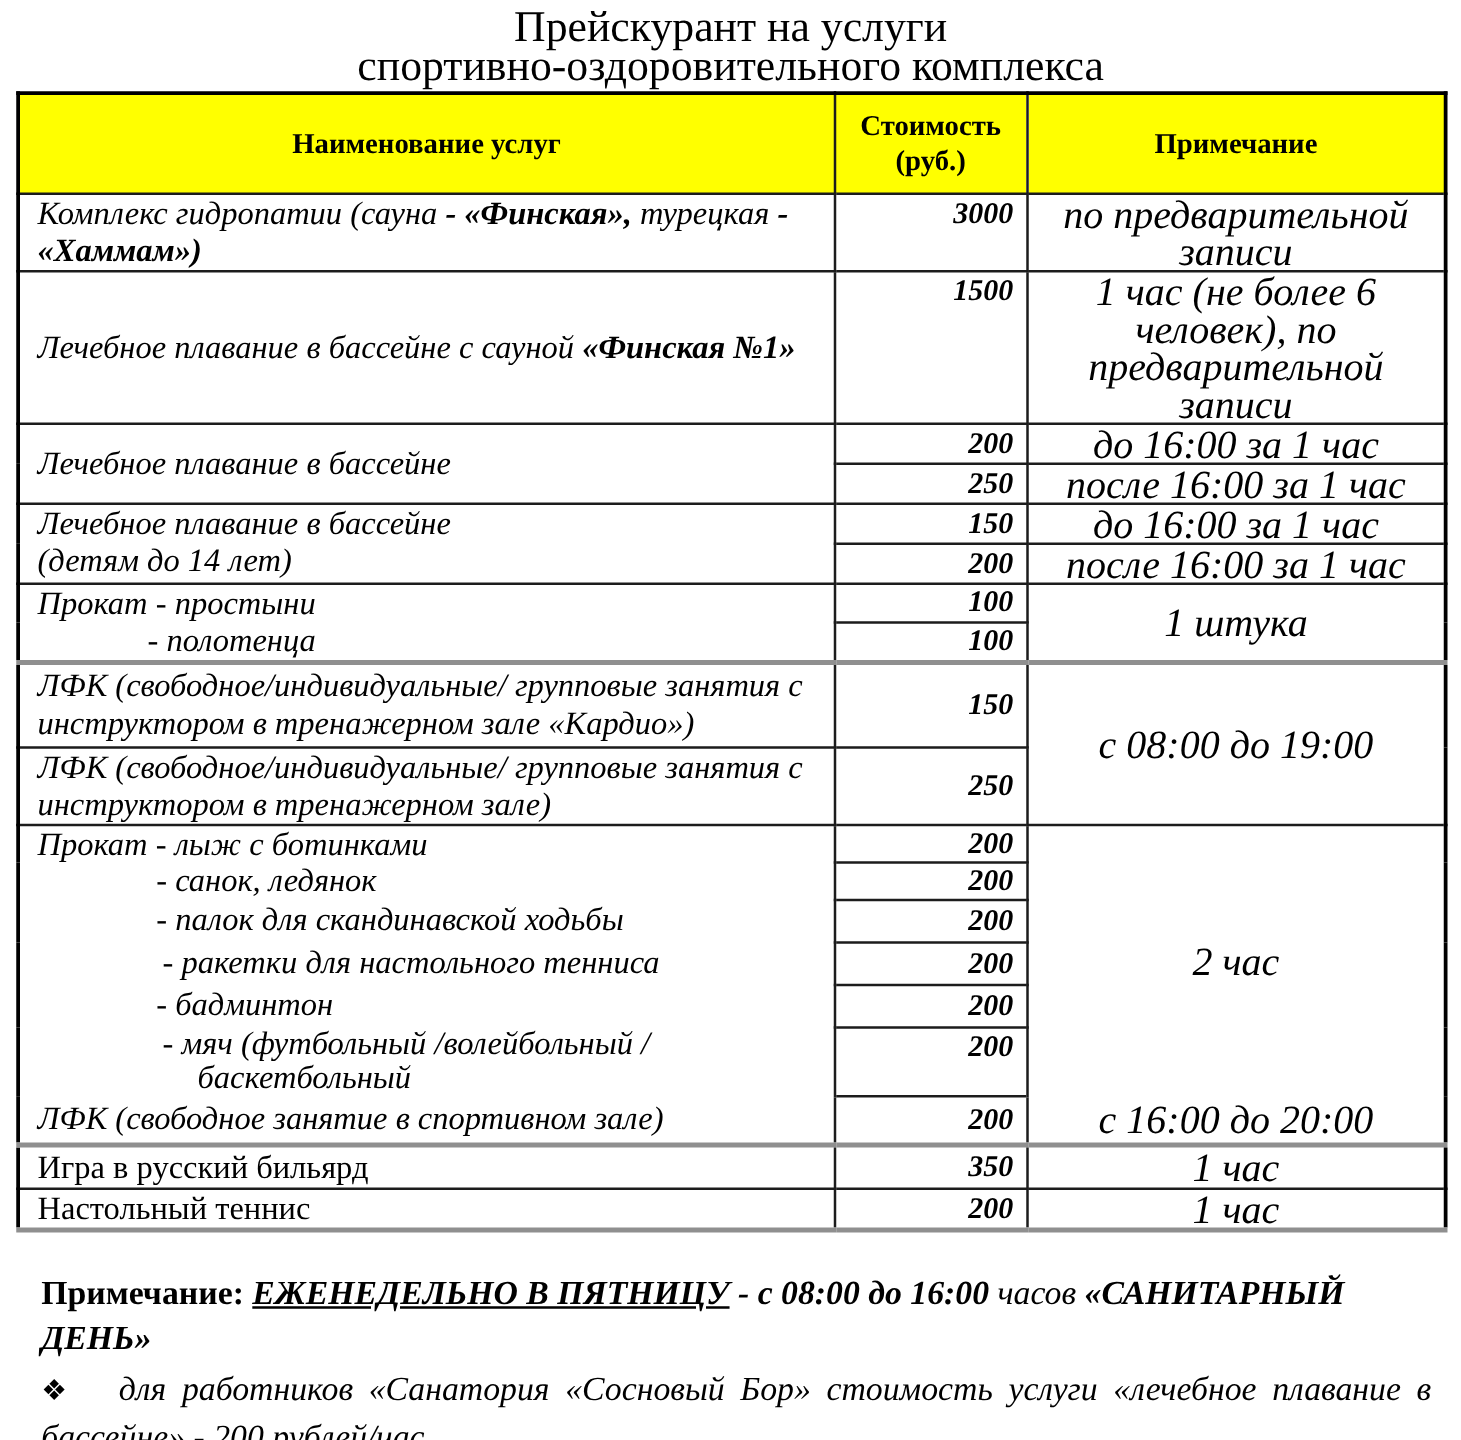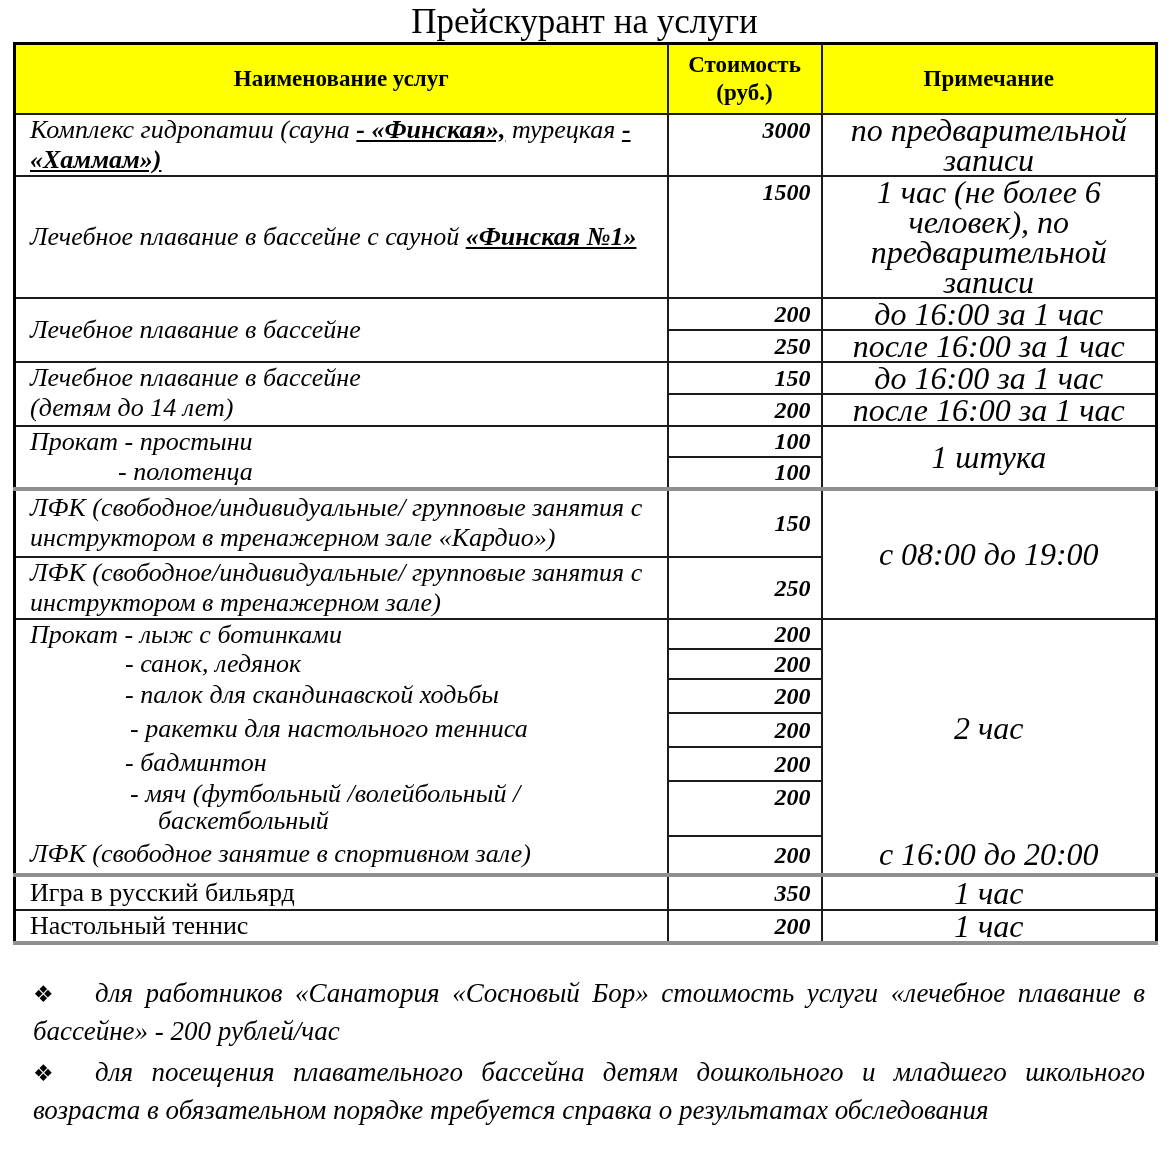--- a/index.html
+++ b/index.html
@@ -41,42 +41,43 @@
   .h34{ height:34px; line-height:34px; }
   .h28{ height:28px; line-height:28px; }
   .h26{ height:26px; line-height:26px; }
   .m95{ margin-left:95px; }
   .m100{ margin-left:100px; }
   .m128{ margin-left:128px; }
   .notes{ margin:30px 24px 0 33px; font-size:27px; line-height:36px; }
   .note-para{ margin-bottom:5px; }
   .just{ text-align:justify; }
   .bullet{ display:inline-block; width:62px; font-size:23px; font-style:normal; }
-  .b{ font-weight:bold;text-decoration:underline; }
+  .b{ font-weight:bold; }
   .i{ font-style:italic; }
   .bi{ font-weight:bold; font-style:italic; }
   .u{ text-decoration:underline; }
   .bh{ font-weight:bold; }
 </style>
 </head>
 <body>
 
 <div class="title">
   <div>Прейскурант на услуги</div>
+  <div>спортивно-оздоровительного комплекса</div>
 </div>
 
 <table class="price">
   <colgroup>
       <col style="width:653px">
       <col style="width:154px">
       <col style="width:335px">
     </colgroup>
 
   <tbody>
-      <tr style="height:70px">
+      <tr style="height:80px">
     <th>Наименование услуг</th>
     <th>
       <div>Стоимость</div>
       <div>(руб.)</div>
     </th>
     <th>Примечание</th>
   </tr>
 
   <tr style="height:61px">
     <td class="name"><span>Комплекс гидропатии (сауна </span><span class="b">- «Финская»,</span><span> турецкая </span><span class="b">- «Хаммам»)</span></td>
@@ -177,15 +178,16 @@
   </tr>
   <tr class="last" style="height:31px">
     <td class="name plain">Настольный теннис</td>
     <td class="priceCell">200</td>
     <td class="note">1 час</td>
   </tr>
 </tbody>
   </table>
 
 <div class="notes">
+  <div class="note-para"><span class="bh">Примечание: </span><span class="bi u">ЕЖЕНЕДЕЛЬНО В ПЯТНИЦУ</span><span class="bi"> - с 08:00 до 16:00 </span><span class="i">часов </span><span class="bi">«САНИТАРНЫЙ ДЕНЬ»</span></div>
   <div class="note-para just"><span class="bullet">❖</span><span><span class="i">для работников «Санатория «Сосновый Бор» стоимость услуги «лечебное плавание в бассейне» -  200 рублей/час</span></span></div>
   <div class="note-para just"><span class="bullet">❖</span><span><span class="i">для посещения плавательного бассейна детям дошкольного и младшего школьного возраста в обязательном порядке требуется справка о результатах обследования </span></span></div>
 </div>
 
 </body></html>

